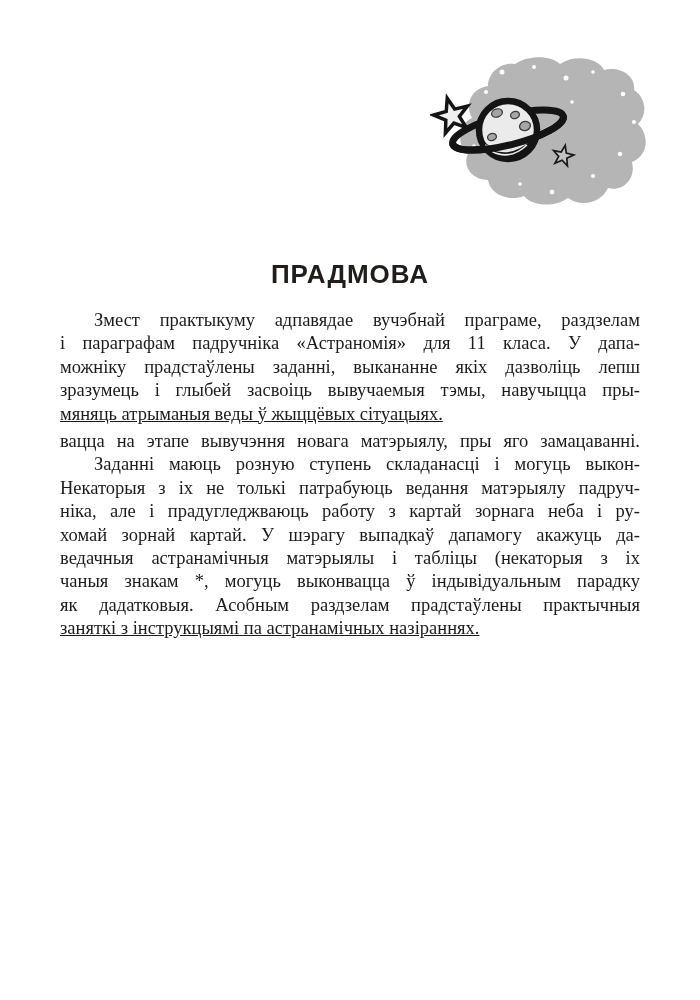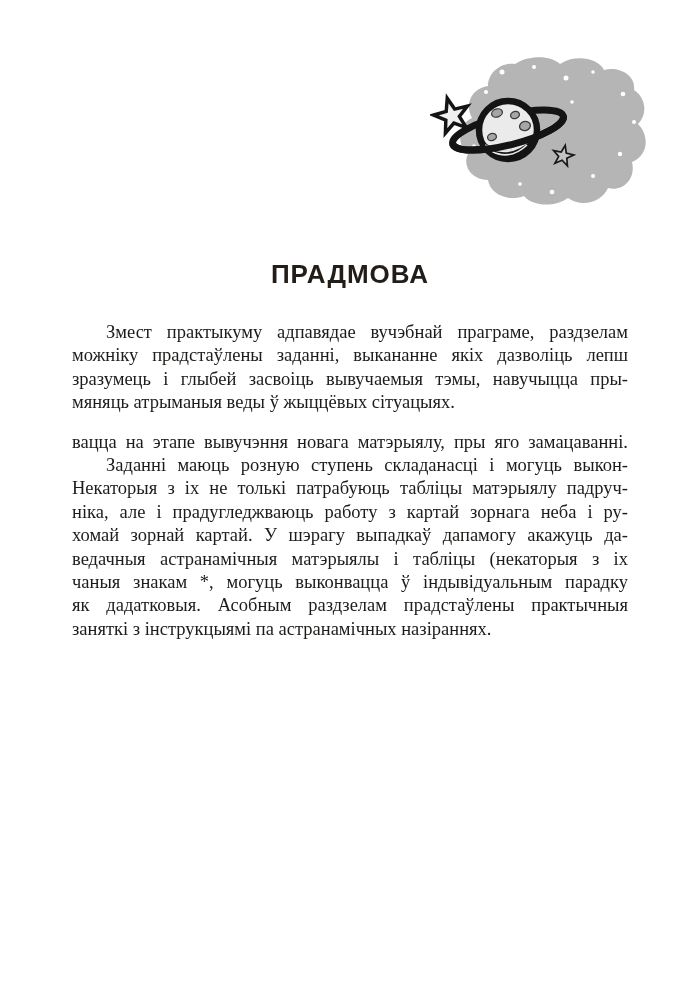--- a/index.html
+++ b/index.html
@@ -10,23 +10,23 @@
   .illustration{position:absolute;left:430px;top:50px;width:220px;height:160px;}
   .chapter-title{
     position:absolute;left:56px;top:258px;width:588px;margin:0;
     text-align:center;font-family:"Liberation Sans",sans-serif;font-weight:bold;
     font-size:26px;line-height:32px;letter-spacing:1px;color:var(--title,#221d18);
   }
   .bodytext{
     position:absolute;left:56px;top:305px;width:588px;
     font-size:18.5px;line-height:23.4px;color:var(--text,#1e1c1a);
   }
-  .para{margin:16px;padding:0;}
+  .para{margin:4px;padding:0;}
   .line{display:block;text-align:justify;text-align-last:justify;}
-  .line.last{text-align-last:left;}
+  .line.last{text-align-last:left;text-decoration:underline;}
   .line.first{text-indent:34px;}
   .comet{position:absolute;left:288px;top:892px;width:150px;height:70px;}
   .pagenum{
     position:absolute;left:319px;top:912px;width:48px;height:30px;line-height:30px;
     text-align:center;font-family:"DejaVu Sans",sans-serif;font-size:21px;color:#2e2e2e;
   }
 </style>
 </head>
 <body>
 
@@ -90,28 +90,29 @@
     <polygon points="0,-16 3.8,-5.2 15.2,-4.9 6.1,2 9.4,12.9 0,6.4 -9.4,12.9 -6.1,2 -15.2,-4.9 -3.8,-5.2" transform="translate(22,66) rotate(-15) scale(1.15)" fill="#f0f0f0" stroke="#141414" stroke-width="3"></polygon>
 
     <polygon points="0,-16 3.8,-5.2 15.2,-4.9 6.1,2 9.4,12.9 0,6.4 -9.4,12.9 -6.1,2 -15.2,-4.9 -3.8,-5.2" transform="translate(133,106) rotate(12) scale(0.68)" fill="#c4c4c4" stroke="#1a1a1a" stroke-width="2.5"></polygon>
   </svg>
 
   <h1 class="chapter-title">ПРАДМОВА</h1>
 
   <div class="bodytext" id="paragraphs">
       <p class="para">
         <span class="line first">Змест практыкуму адпавядае вучэбнай праграме, раздзелам</span>
+        <span class="line">і параграфам падручніка «Астраномія» для 11 класа. У дапа-</span>
         <span class="line">можніку прадстаўлены заданні, выкананне якіх дазволіць лепш</span>
         <span class="line">зразумець і глыбей засвоіць вывучаемыя тэмы, навучыцца пры-</span>
         <span class="line last">мяняць атрыманыя веды ў жыццёвых сітуацыях.</span>
       </p>
       <p class="para">
         <span class="line">вацца на этапе вывучэння новага матэрыялу, пры яго замацаванні.</span>
         <span class="line first">Заданні маюць розную ступень складанасці і могуць выкон-</span>
-        <span class="line">Некаторыя з іх не толькі патрабуюць табліцы матэрыялу падруч-</span>
+        <span class="line">Некаторыя з іх не толькі патрабуюць ведання матэрыялу падруч-</span>
         <span class="line">ніка, але і прадугледжваюць работу з картай зорнага неба і ру-</span>
         <span class="line">хомай зорнай картай. У шэрагу выпадкаў дапамогу акажуць да-</span>
         <span class="line">ведачныя астранамічныя матэрыялы і табліцы (некаторыя з іх</span>
         <span class="line">чаныя знакам *, могуць выконвацца ў індывідуальным парадку</span>
         <span class="line">як дадатковыя. Асобным раздзелам прадстаўлены практычныя</span>
         <span class="line last">заняткі з інструкцыямі па астранамічных назіраннях.</span>
       </p>
     </div>
 
   <svg class="comet" viewBox="0 0 150 70" aria-hidden="true">

